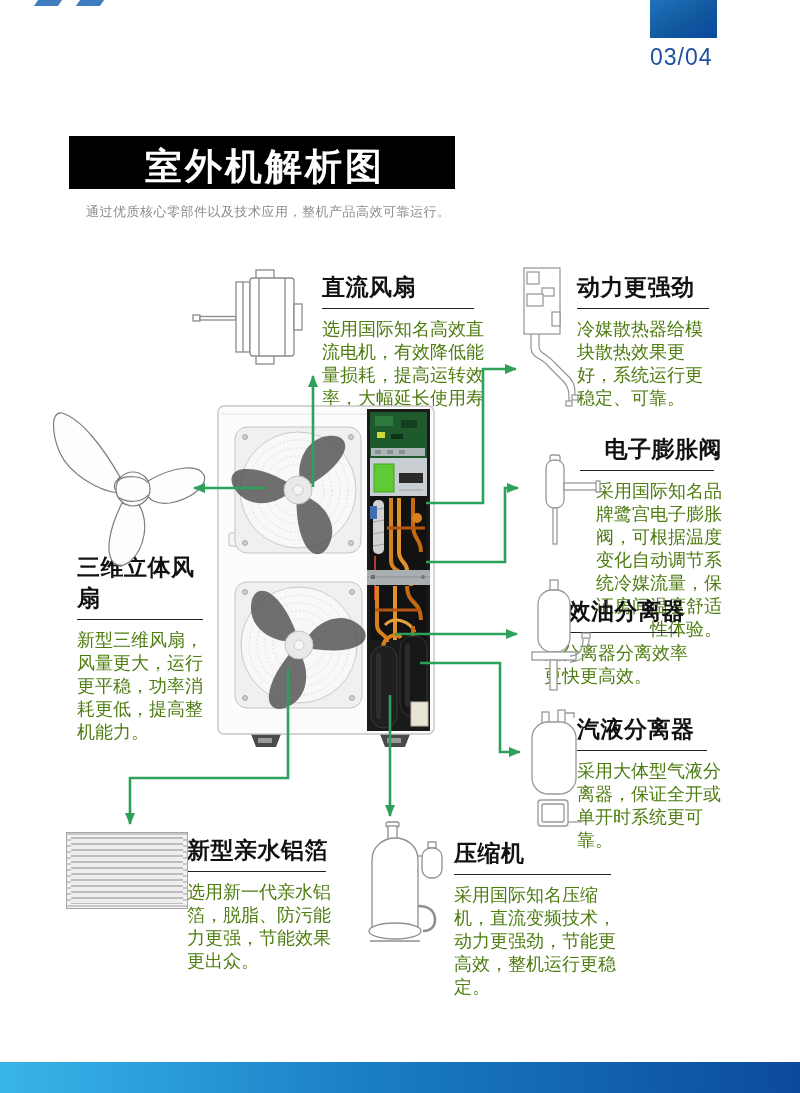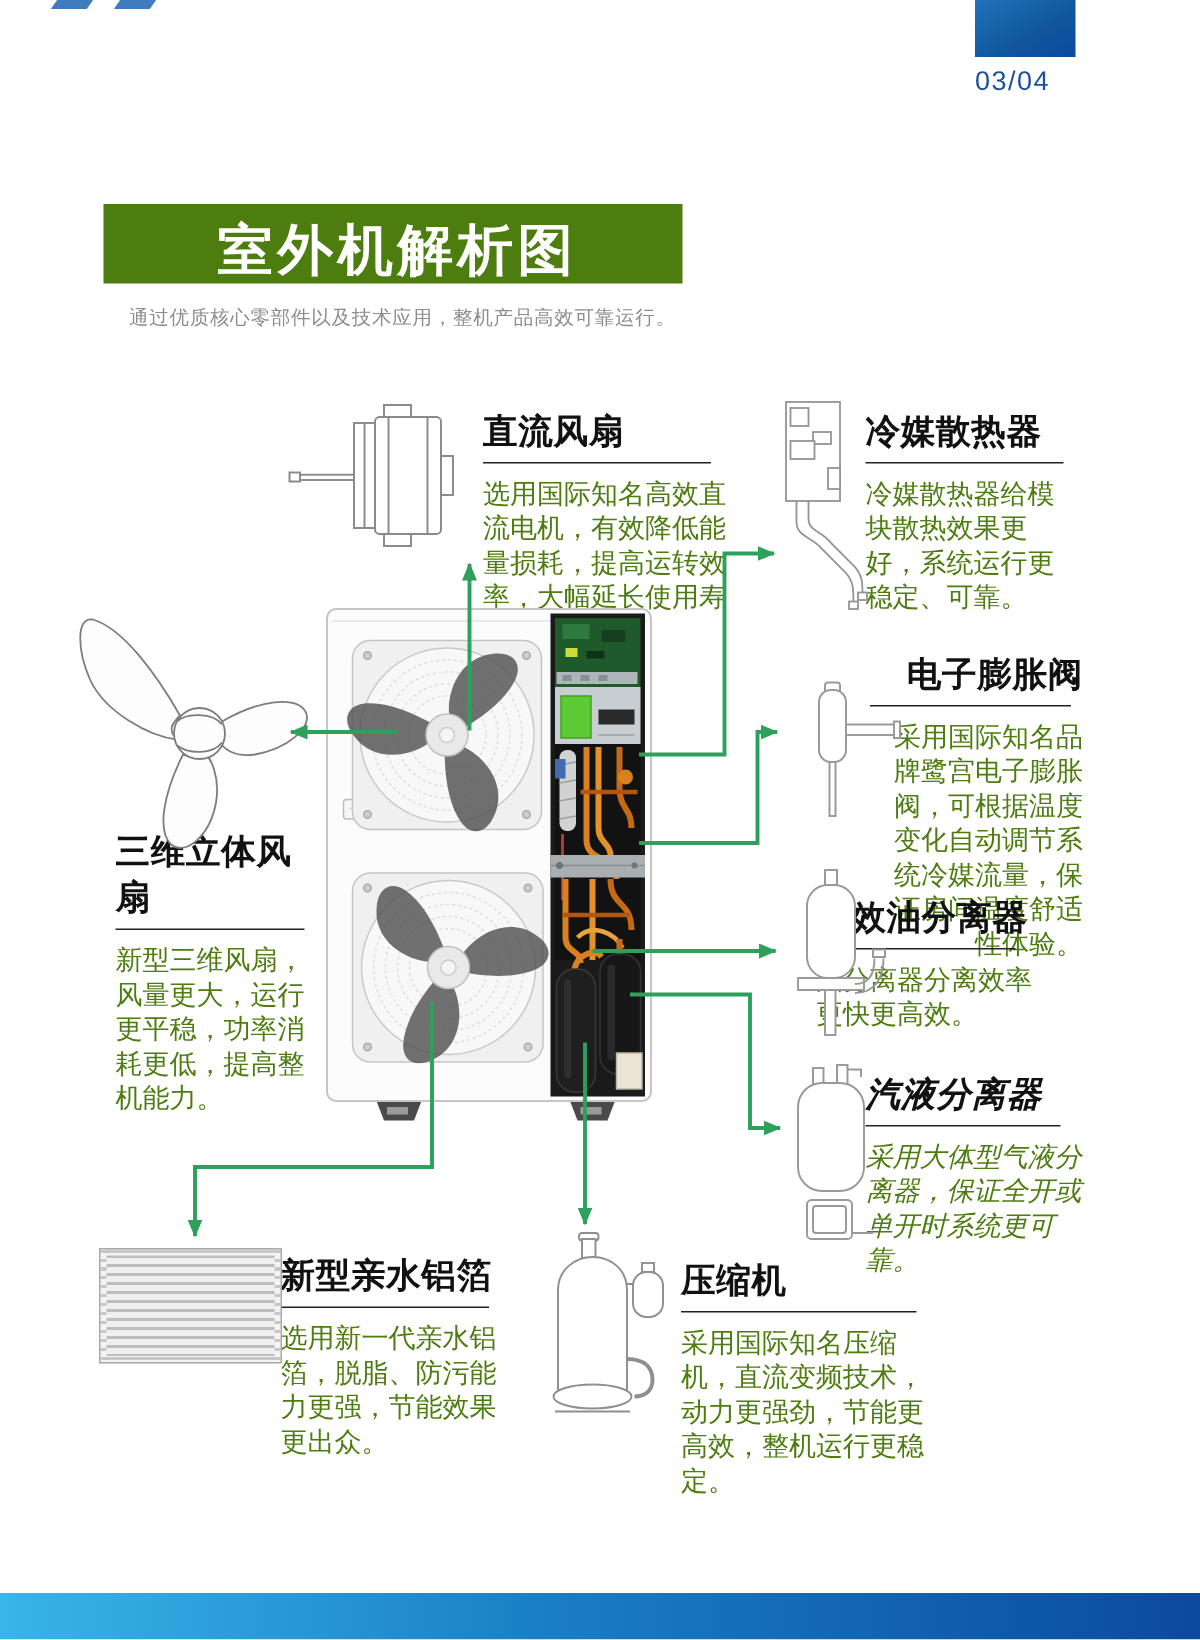--- a/index.html
+++ b/index.html
@@ -10,38 +10,38 @@
     position:relative;overflow:hidden;
   }
   .page{position:absolute;left:0;top:0;width:800px;height:1093px;background:#fff;}
 
   
   .corner-dash{position:absolute;top:0;height:6px;width:24px;background:#2a6db8;transform:skewX(-35deg);opacity:.9;}
   .d1{left:36px;} .d2{left:78px;}
   .pg-square{position:absolute;left:650px;top:0;width:67px;height:38px;
     background:linear-gradient(150deg,#2173bb 0%,#11589f 55%,#0a4a9c 100%);}
   .pg-num{position:absolute;left:650px;top:44px;width:70px;
-    font-size:18px;color:#1d4f9e;letter-spacing:1px;}
-  .banner{position:absolute;left:69px;top:136px;width:386px;height:53px;background:#4d7c0f;}
+    font-size:23px;color:#1d4f9e;letter-spacing:1px;}
+  .banner{position:absolute;left:69px;top:136px;width:386px;height:53px;background:#000000;}
   .banner-text{position:absolute;left:76px;top:6px;
     font-size:37px;font-weight:bold;color:#ffffff;letter-spacing:3px;white-space:nowrap;}
   .subtitle{position:absolute;left:86px;top:203px;margin:0;
     font-size:13px;color:#8c8c8c;letter-spacing:.5px;}
 
   
   .sec{position:absolute;}
   .sec h3{margin:0 0 5px 0;font-size:23px;font-weight:bold;color:#111;letter-spacing:.5px;}
   .sec .rule{border-top:1.6px solid #222;height:0;margin:0 0 9px 0;}
   .sec p{margin:0;font-size:18px;line-height:23px;color:#4d7c0f;}
 
   .sec-dcfan   {left:322px;top:272px;width:176px;} .sec-dcfan   .rule{width:152px;}
   .sec-radiator{left:577px;top:272px;width:142px;} .sec-radiator.sec .rule, .sec-radiator .rule{width:132px;}
   .sec-valve   {left:580px;top:434px;width:142px;text-align:right;} .sec-valve   .rule{width:134px;}
   .sec-oilsep  {left:544px;top:596px;width:152px;} .sec-oilsep  .rule{width:133px;}
-  .sec-gassep  {left:577px;top:714px;width:154px;font-style:italic;} .sec-gassep  .rule{width:130px;}
+  .sec-gassep  {left:577px;top:714px;width:154px;} .sec-gassep  .rule{width:130px;}
   .sec-3dfan   {left:77px; top:552px;width:128px;} .sec-3dfan   .rule{width:126px;}
   .sec-foil    {left:187px;top:835px;width:152px;} .sec-foil    .rule{width:139px;}
   .sec-comp    {left:454px;top:838px;width:172px;} .sec-comp    .rule{width:157px;}
 
   
   .illu{position:absolute;}
   .illu-motor   {left:192px;top:266px;}
   .illu-radiator{left:512px;top:262px;}
   .illu-valve   {left:536px;top:450px;}
   .illu-oilsep  {left:520px;top:578px;}
@@ -77,21 +77,21 @@
     <span class="banner-text">室外机解析图</span>
   </div>
   <p class="subtitle">通过优质核心零部件以及技术应用，整机产品高效可靠运行。</p>
 
   <div class="sec sec-dcfan">
     <h3>直流风扇</h3>
     <div class="rule"></div>
     <p>选用国际知名高效直流电机，有效降低能量损耗，提高运转效率，大幅延长使用寿命。</p>
   </div>
   <div class="sec sec-radiator">
-    <h3>冷媒散热器</h3>
+    <h3>动力更强劲</h3>
     <div class="rule"></div>
     <p>冷媒散热器给模块散热效果更好，系统运行更稳定、可靠。</p>
   </div>
   <div class="sec sec-valve">
     <h3>电子膨胀阀</h3>
     <div class="rule"></div>
     <p>采用国际知名品牌鹭宫电子膨胀阀，可根据温度变化自动调节系统冷媒流量，保证房间温度舒适性体验。</p>
   </div>
   <div class="sec sec-oilsep">
     <h3>高效油分离器</h3>

